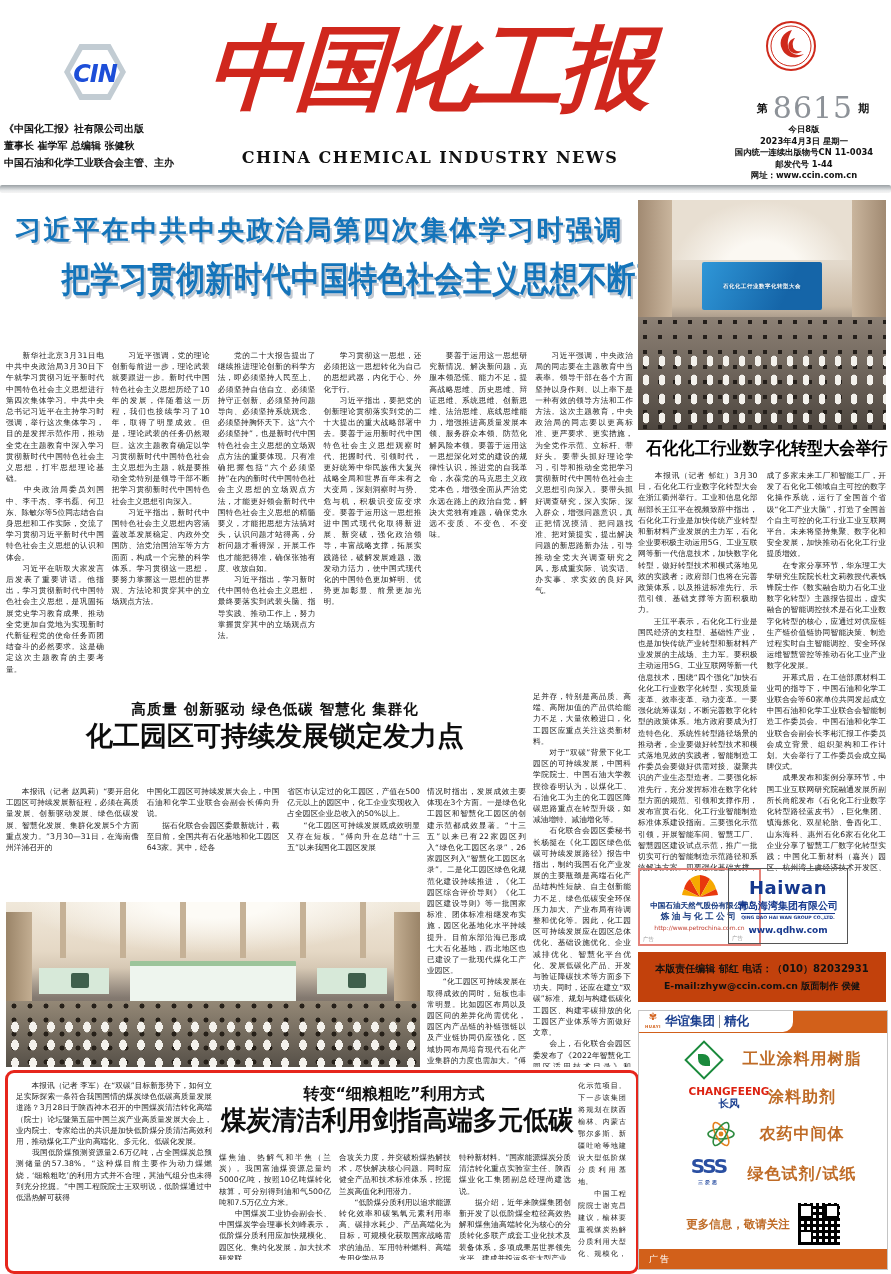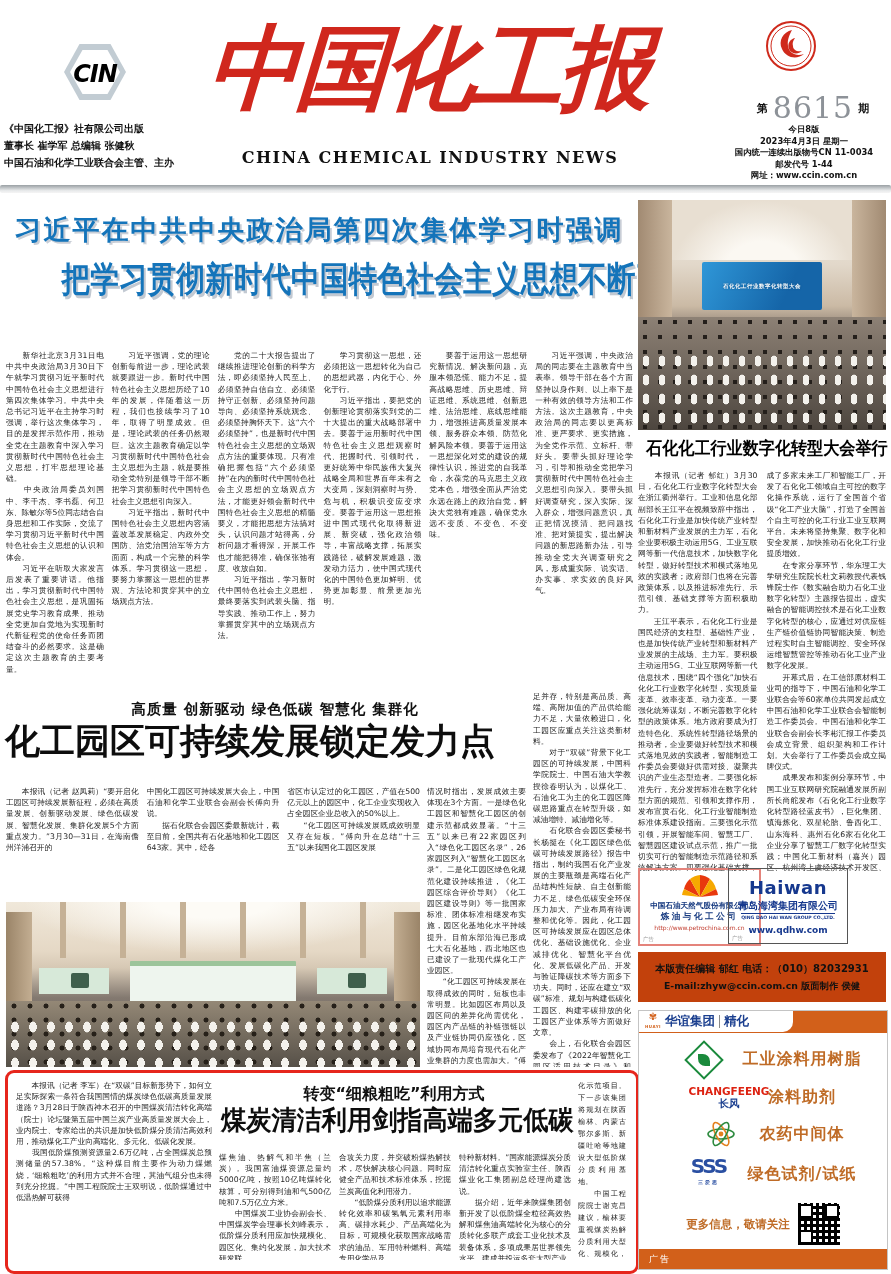--- a/index.html
+++ b/index.html
@@ -7,21 +7,21 @@
         font-family:"DejaVu Sans",sans-serif;}
   .abs{position:absolute;}
   .txtcol{font-size:7.7px;line-height:11.2px;text-align:justify;white-space:pre-line;
           color:#1c1c1c;overflow:hidden;}
   
   .cin-logo{left:52px;top:42px;width:86px;height:64px;display:flex;align-items:center;justify-content:center;}
   .hexa{position:absolute;width:62px;height:56px;left:12px;top:2px;
         clip-path:polygon(25% 0,75% 0,100% 50%,75% 100%,25% 100%,0 50%);background:#c2ccd3;}
   .hexa-in{position:absolute;width:50px;height:44px;left:18px;top:8px;
         clip-path:polygon(25% 0,75% 0,100% 50%,75% 100%,25% 100%,0 50%);background:#fff;}
-  .cin-text{position:relative;font-weight:bold;font-style:italic;font-size:24px;color:#000000;letter-spacing:-1px;}
+  .cin-text{position:relative;font-weight:bold;font-style:italic;font-size:24px;color:#1d4ed8;letter-spacing:-1px;}
   .publisher{left:4px;top:120px;width:220px;font-size:10px;font-weight:bold;
              line-height:17px;color:#111;white-space:pre-line;}
   .masthead{left:178px;top:8px;width:500px;text-align:center;font-family:"DejaVu Serif",serif;
             font-weight:bold;font-style:italic;font-size:92px;line-height:120px;color:#d0271d;
             transform:skewX(-3deg);letter-spacing:-4px;white-space:nowrap;}
   .mast-en{left:220px;top:148px;width:420px;text-align:center;font-family:"DejaVu Serif",serif;
            font-weight:bold;font-size:16px;letter-spacing:1.5px;color:#111;}
   .emblem{left:765px;top:20px;width:52px;height:52px;}
   .issue{left:740px;top:90px;width:146px;text-align:center;color:#111;}
   .issue .no{font-family:"DejaVu Serif",serif;font-size:30px;color:#8d9298;font-weight:normal;letter-spacing:1px;}
@@ -55,22 +55,22 @@
        linear-gradient(#8d8175,#4d463f);}
   .p1-chairs{position:absolute;bottom:0;left:0;width:100%;height:34%;
      background:radial-gradient(ellipse 5px 8px at 8px 9px,#f3f1ec 68%,transparent 70%) 0 0/16px 19px;}
   .d-title{left:636px;top:436px;width:252px;text-align:center;font-weight:900;font-size:17.5px;
            color:#000;white-space:nowrap;transform:scaleX(.92);transform-origin:center;}
   .d-cols{left:638px;top:470px;width:248px;height:402px;display:flex;gap:9px;}
   .d-cols>div{flex:1;}
   
   .park-kicker{left:5px;top:700px;width:540px;text-align:center;font-weight:900;font-size:14.5px;
                color:#111;letter-spacing:1px;}
-  .park-title{left:5px;top:718px;width:540px;text-align:left;font-family:"DejaVu Serif",serif;
-              font-weight:900;font-size:35px;color:#0d0d0d;white-space:nowrap;}
+  .park-title{left:5px;top:718px;width:540px;text-align:center;font-family:"DejaVu Serif",serif;
+              font-weight:900;font-size:27px;color:#0d0d0d;white-space:nowrap;}
   .park-cols123{left:6px;top:786px;width:414px;height:112px;display:flex;gap:8px;}
   .park-cols123>div{flex:1;}
   .park-col4{left:427px;top:786px;width:99px;height:281px;}
   .park-col5{left:533px;top:691px;width:98px;height:376px;}
   .photo2{left:6px;top:902px;width:414px;height:165px;overflow:hidden;
           background:linear-gradient(#f0e8da 0%,#e5d8c5 30%,#d6c8b4 40%,#837970 58%,#59524b 100%);}
   .p2-beams{position:absolute;top:0;left:0;width:100%;height:34%;
      background:repeating-linear-gradient(90deg,transparent 0 54px,#c5b196 54px 60px),
                 radial-gradient(ellipse at 50% 0,#fdfbf6 20%,transparent 65%);}
   .p2-colL{position:absolute;top:6%;left:0;width:26px;height:56%;background:linear-gradient(90deg,#9a8468,#c3ae92);}

